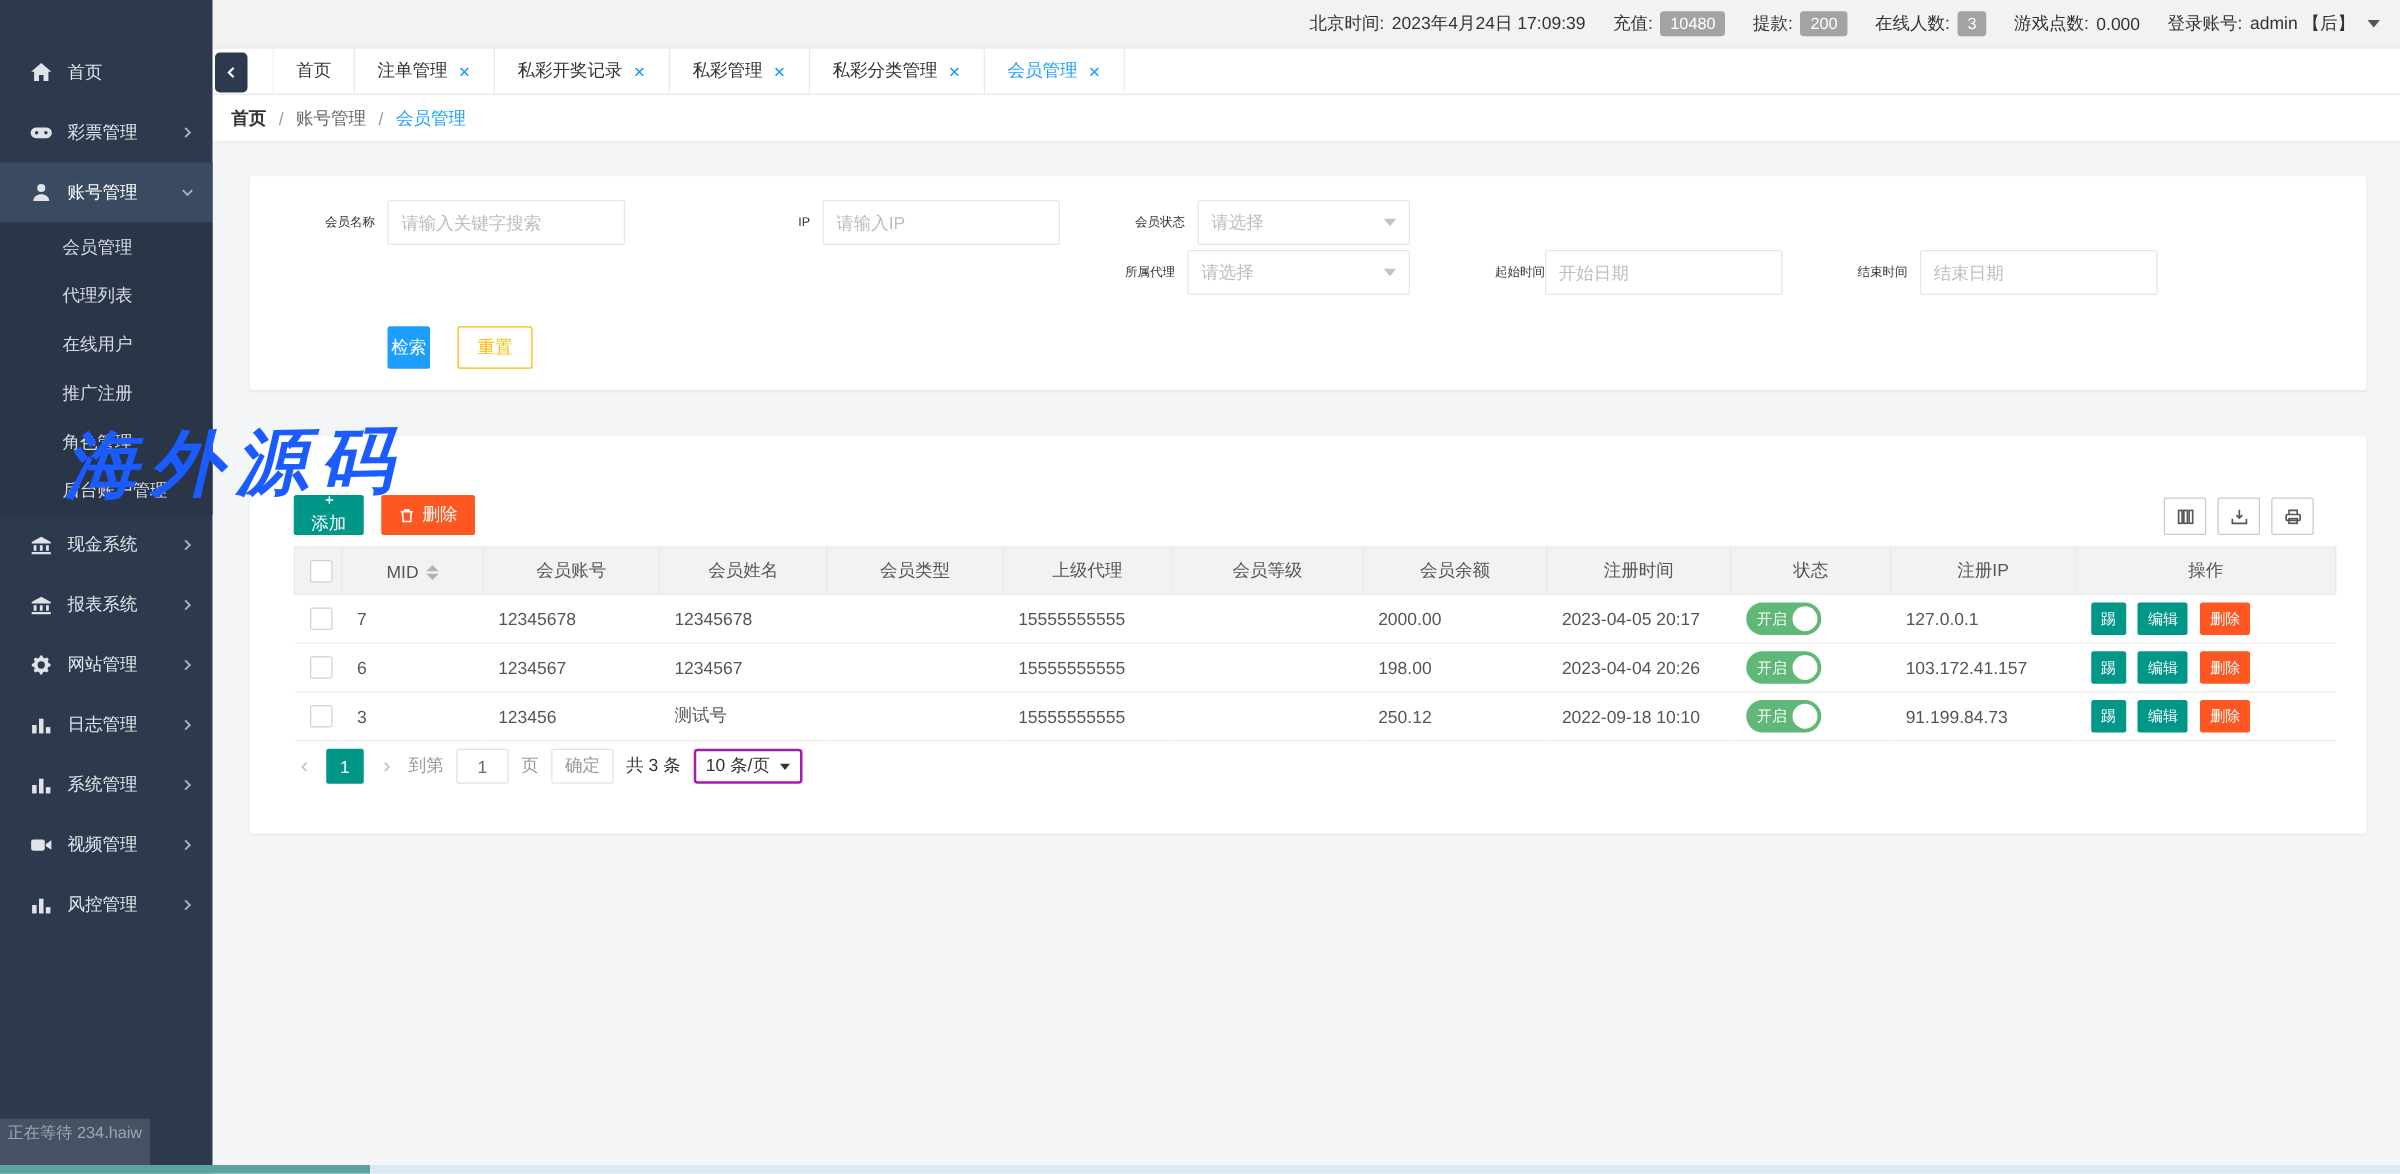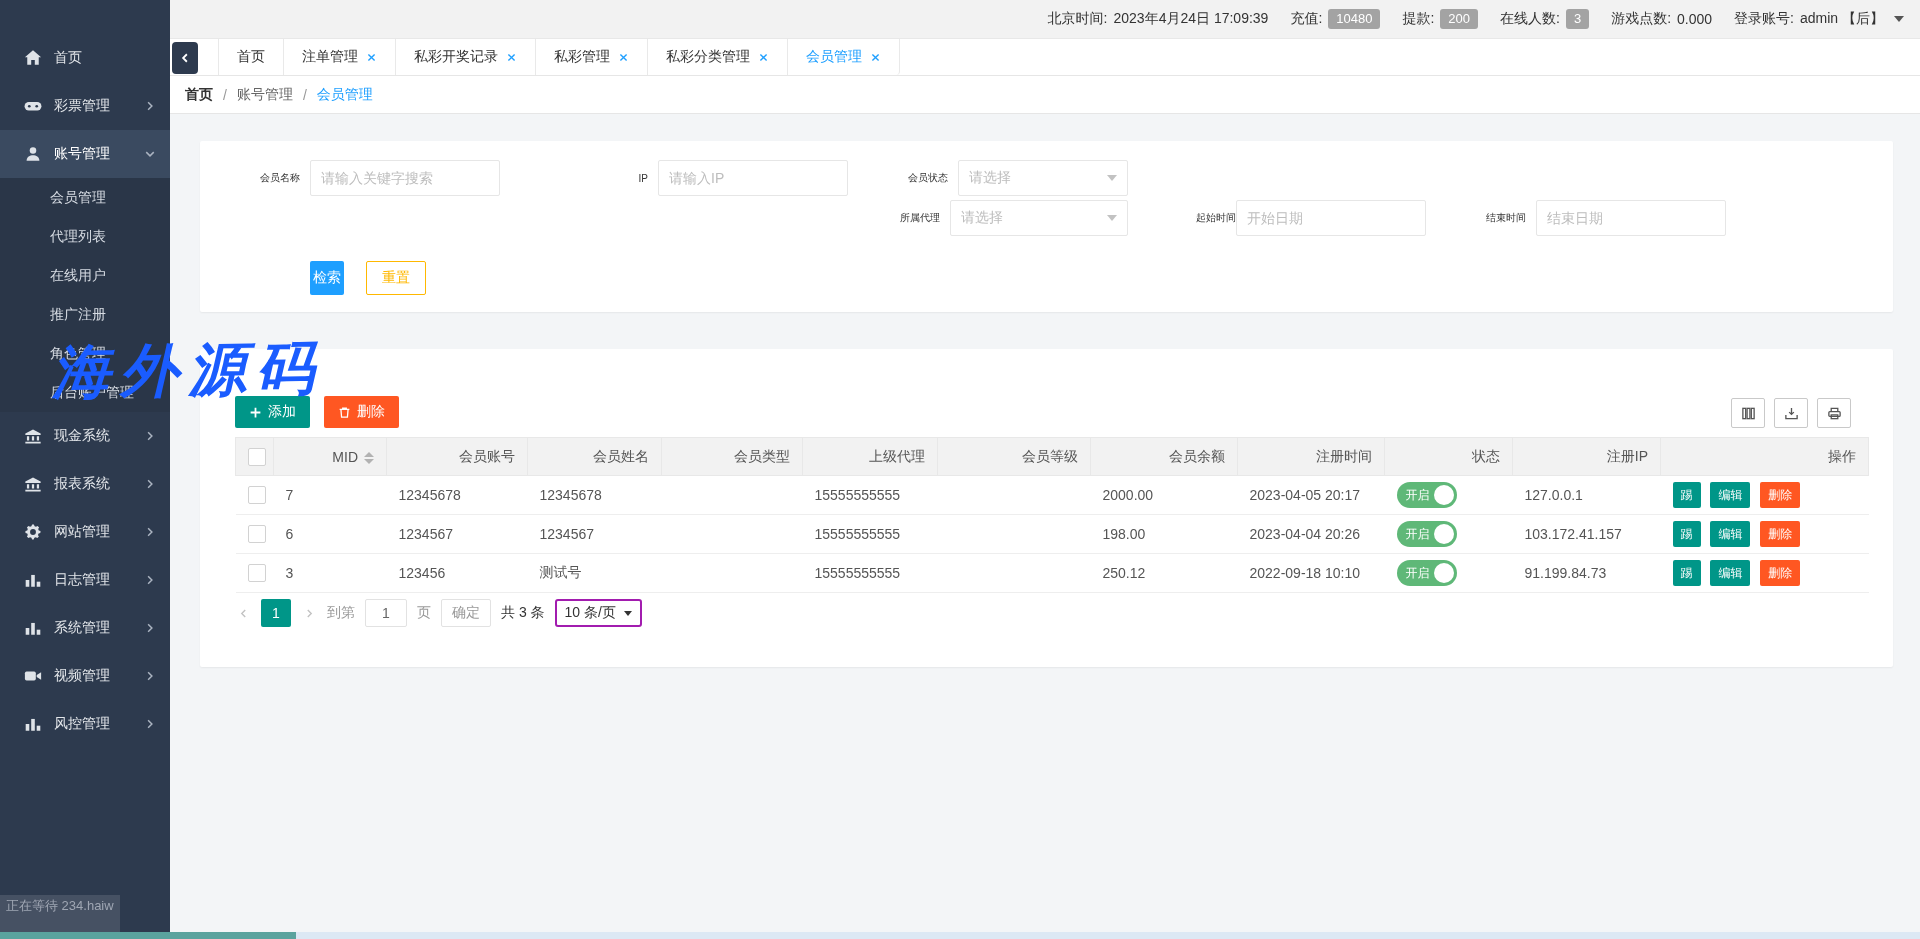--- a/index.html
+++ b/index.html
@@ -54,28 +54,28 @@
   .lay-input { height:36px; border:1px solid #e6e6e6; border-radius:2px; padding:0 10px; font-size:14px; color:#000000; background:#fff; outline:none; font-family:inherit; }
   .lay-input::placeholder { color:#bdbdbd; }
   .fake-select { height:36px; border:1px solid #e6e6e6; border-radius:2px; background:#fff; display:flex; align-items:center; justify-content:space-between; padding:0 10px; color:#bdbdbd; font-size:14px; cursor:pointer; }
   .sel-caret { width:0; height:0; border-left:5px solid transparent; border-right:5px solid transparent; border-top:6px solid #c2c2c2; }
   .btn { border:none; border-radius:2px; font-size:14px; cursor:pointer; font-family:inherit; }
   .btn-search { background:#1e9fff; color:#fff; height:34px; padding:0 3px; margin-left:110px; }
   .btn-reset { background:#fff; color:#ffb800; border:1px solid #ffb800; height:34px; padding:0 15px; margin-left:22px; }
 
   
   .toolbar { position:absolute; left:35px; top:47px; display:flex; gap:14px; }
-  .btn-add { background:#009688; color:#fff; height:32px; padding:0 14px; display:flex; align-items:center; gap:6px; }
+  .btn-add { background:#009688; color:#fff; height:32px; padding:0 14px; display:flex; align-items:center; gap:6px;flex-direction:column; }
   .btn-delete { background:#ff5722; color:#fff; height:32px; padding:0 14px; display:flex; align-items:center; gap:6px; }
   .tool-icons { position:absolute; right:42px; top:49px; display:flex; gap:9px; }
   .icon-btn { width:34px; height:30px; border:1px solid #c9c9c9; border-radius:2px; background:#fff; display:flex; align-items:center; justify-content:center; color:#555; cursor:pointer; }
 
   
   table.grid { position:absolute; left:35px; top:88px; width:1633px; border-collapse:collapse; table-layout:fixed; font-size:14px; }
-  .grid th { background:#f2f2f2; color:#555; font-weight:normal; text-align:right; height:38px; padding:0 12px; border:1px solid #e8e8e8; border-left:none; border-right:1px solid #e8e8e8; }
+  .grid th { background:#f2f2f2; color:#555; font-weight:normal; text-align:center; height:38px; padding:0 12px; border:1px solid #e8e8e8; border-left:none; border-right:1px solid #e8e8e8; }
   .grid th:first-child { border-left:1px solid #e8e8e8; }
   .grid td { height:39px; padding:0 12px; border-bottom:1px solid #eee; color:#555; background:#fff; }
   .cb { display:inline-block; width:18px; height:18px; border:1px solid #d2d2d2; border-radius:2px; background:#fff; cursor:pointer; vertical-align:middle; }
   .red { color:#e60012; }
   .sort-icons { display:inline-flex; flex-direction:column; gap:2px; margin-left:6px; vertical-align:middle; }
   .sort-icons i { width:0; height:0; border-left:5px solid transparent; border-right:5px solid transparent; }
   .sort-up { border-bottom:5px solid #b2b2b2; }
   .sort-down { border-top:5px solid #b2b2b2; }
   .toggle { display:inline-flex; align-items:center; width:60px; height:26px; background:#5fb878; border-radius:13px; position:relative; cursor:pointer; }
   .toggle .t-label { color:#fff; font-size:12px; margin-left:9px; }

